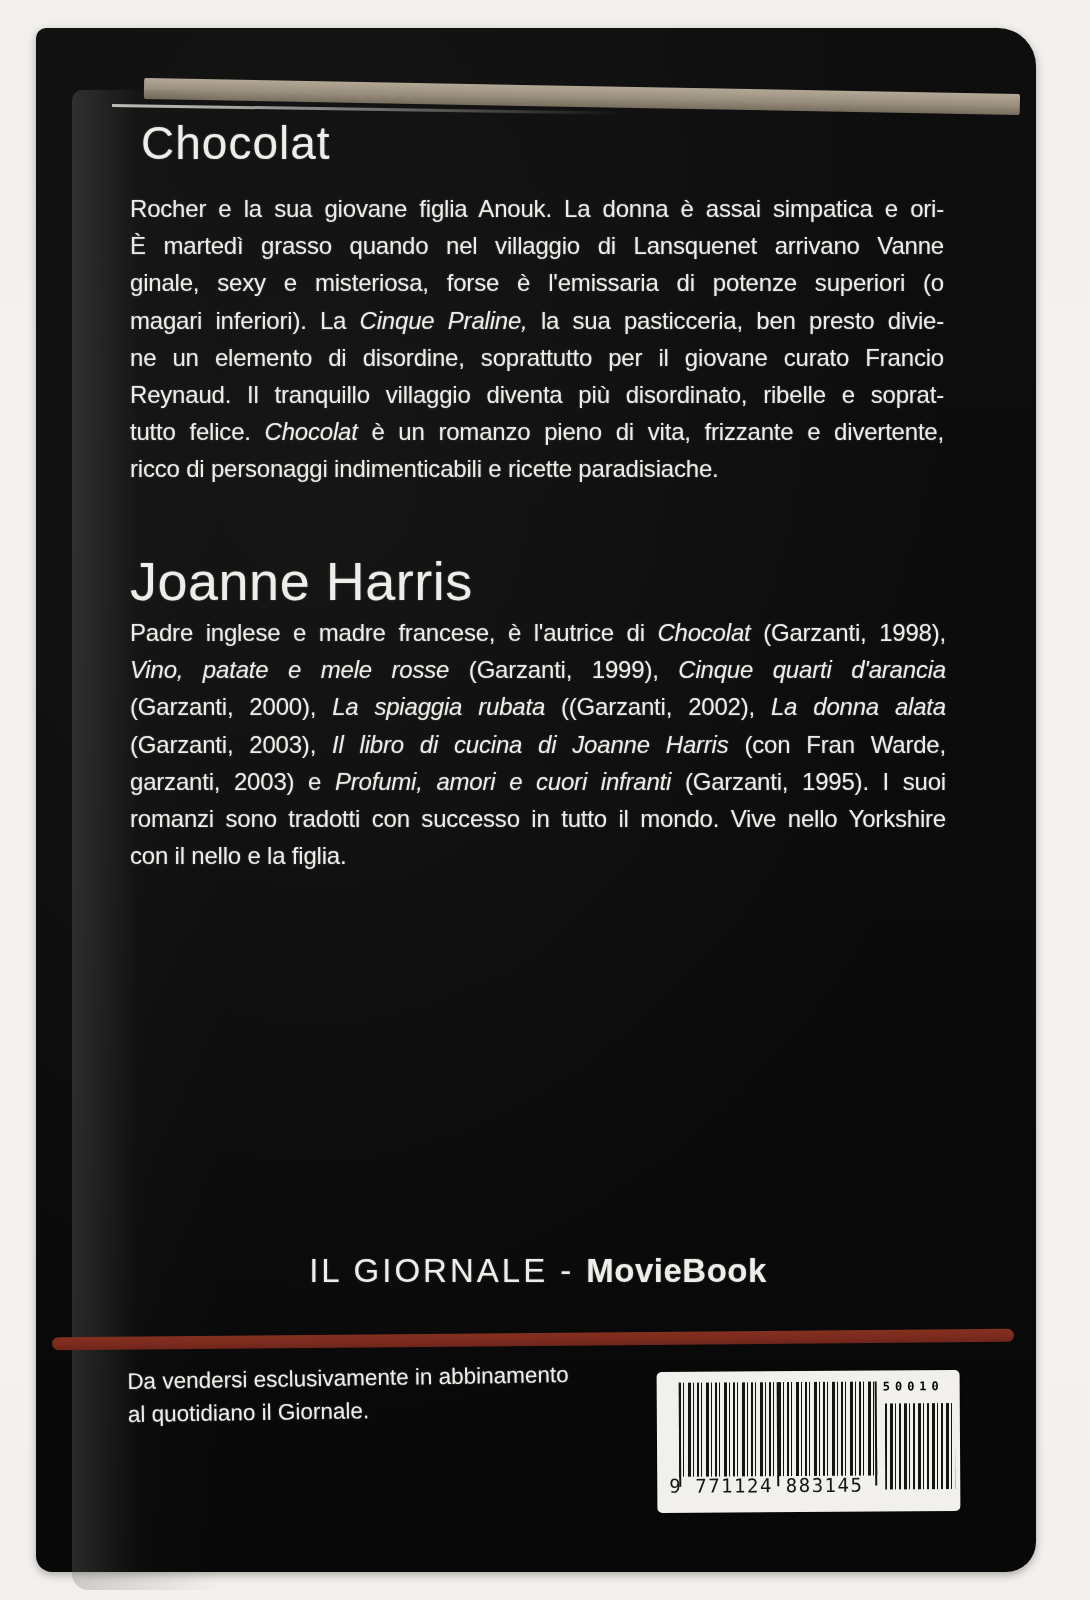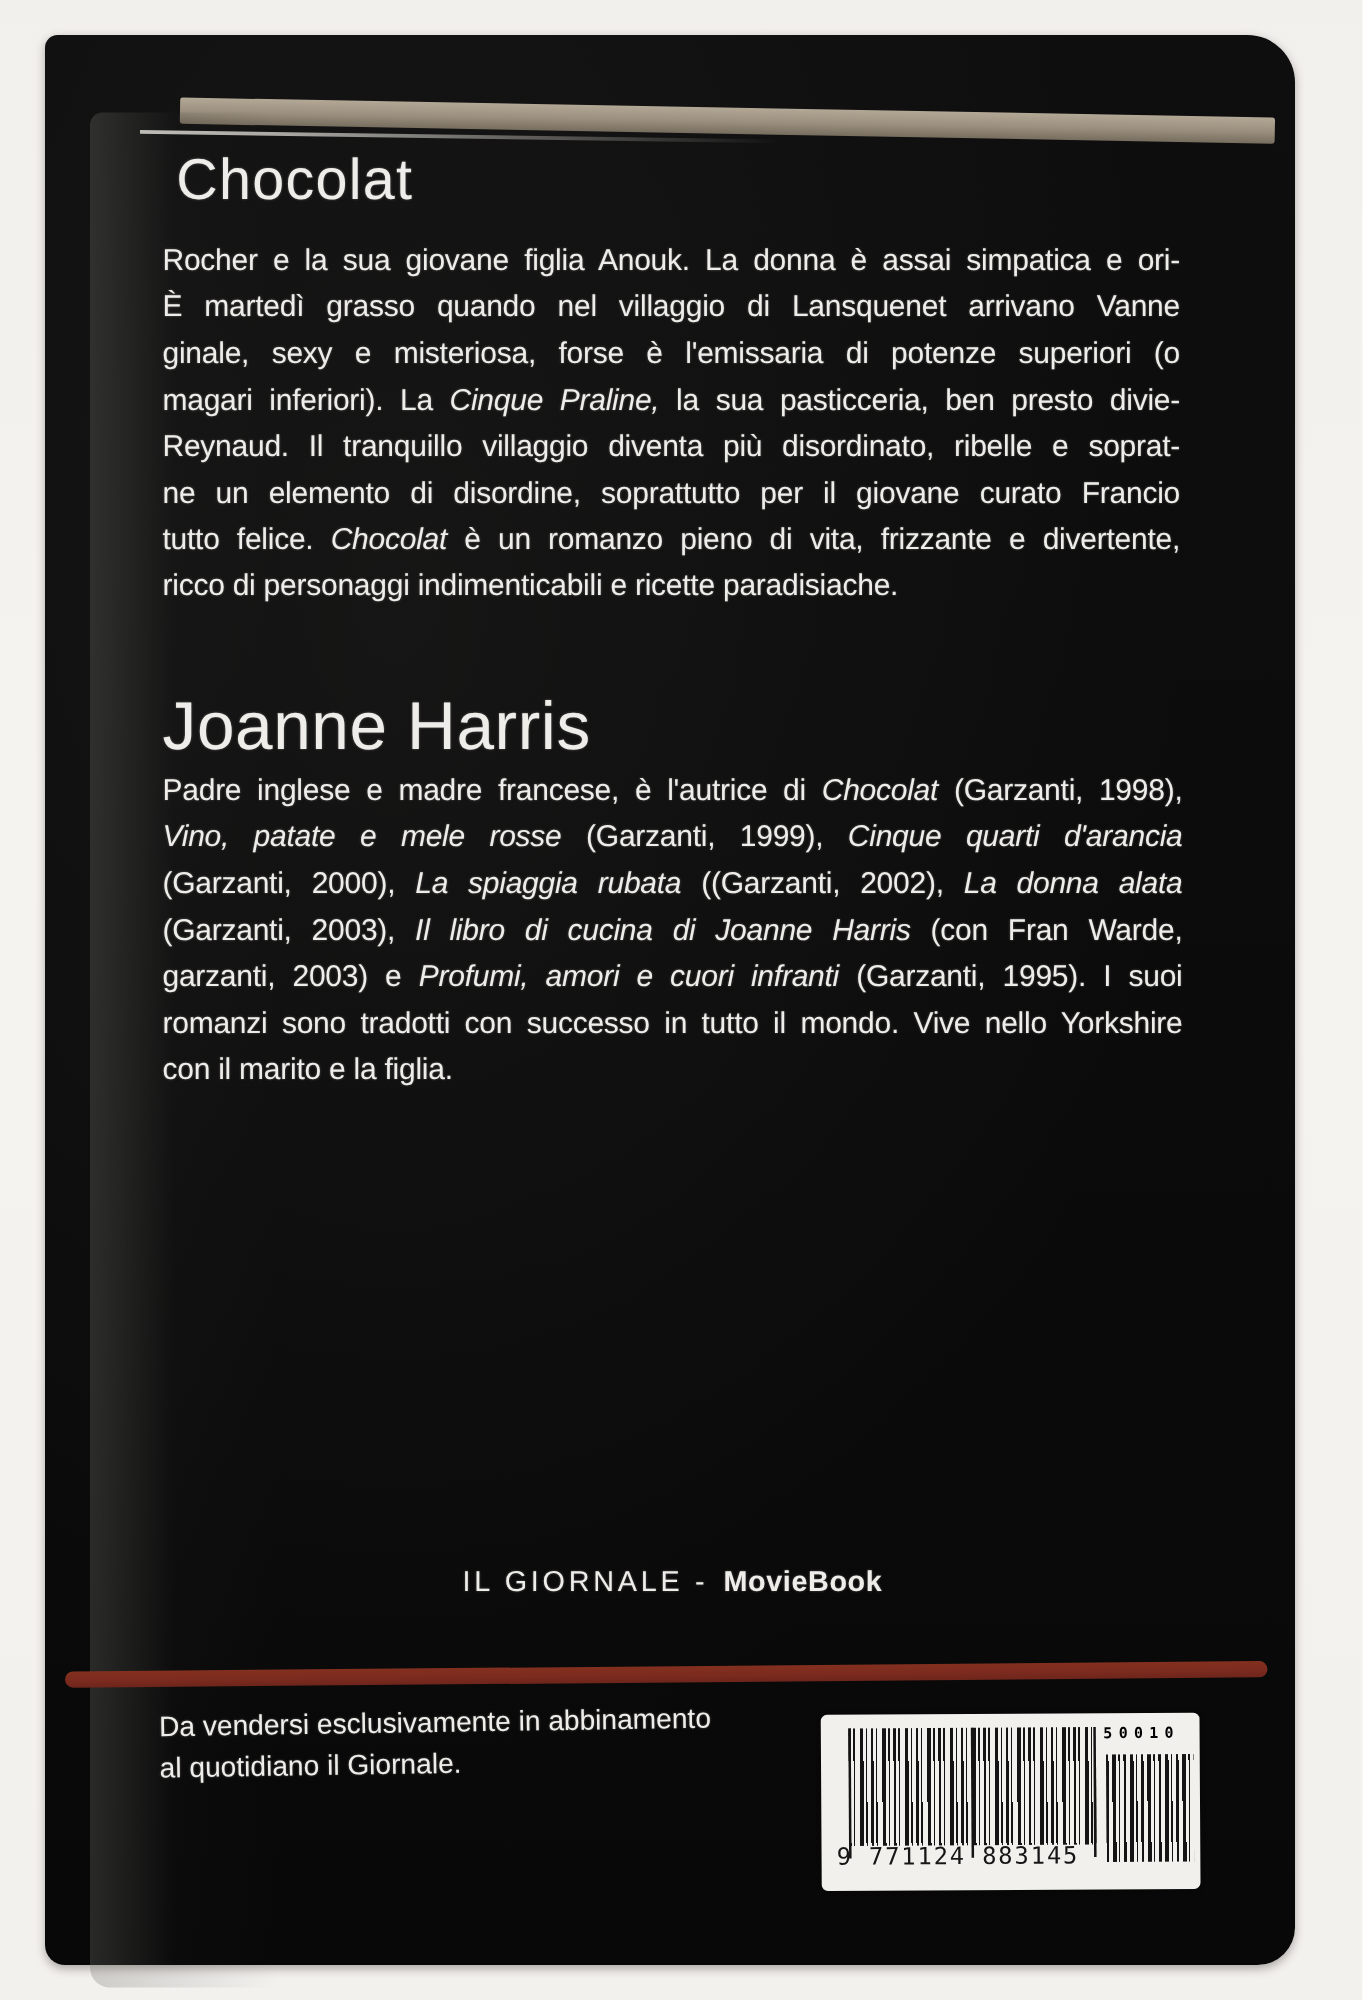--- a/index.html
+++ b/index.html
@@ -46,21 +46,21 @@
   .para .line.last{text-align-last:left;}
   .synopsis{left:130px; top:190px; width:814px;}
   .author-heading{
     position:absolute; left:130px; top:550px; font-size:54px; font-weight:400;
     letter-spacing:0.5px; margin:0;
   }
   .bio{left:130px; top:614px; width:816px;}
   .it{font-style:italic;}
   .imprint{
     position:absolute; left:130px; top:1252px; width:816px; text-align:center;
-    font-size:23px;
+    font-size:33px;
   }
   .imprint .pub{letter-spacing:3px; font-weight:400;}
   .imprint .brand{font-weight:700; letter-spacing:0.5px; margin-left:12px;}
   .stripe{
     position:absolute; left:52px; top:1333px; width:962px; height:13px;
     background:linear-gradient(180deg,#84301f 0%,#7b2a1e 60%,#6e251b 100%);
     border-radius:7px; transform:rotate(-0.5deg); transform-origin:center;
   }
   .note{position:absolute; left:127px; top:1365px; font-size:22.5px;
     transform:rotate(-0.9deg); transform-origin:left top;}
@@ -110,36 +110,36 @@
     <div class="cover-sheen"></div>
   </div>
 
   <h1 class="title cover-text">Chocolat</h1>
 
   <div class="para synopsis cover-text">
       <div class="line"><span>Rocher e la sua giovane figlia Anouk. La donna è assai simpatica e ori-</span></div>
       <div class="line"><span>È martedì grasso quando nel villaggio di Lansquenet arrivano Vanne</span></div>
       <div class="line"><span>ginale, sexy e misteriosa, forse è l'emissaria di potenze superiori (o</span></div>
       <div class="line"><span>magari inferiori). La </span><span class="it">Cinque Praline,</span><span> la sua pasticceria, ben presto divie-</span></div>
+      <div class="line"><span>ne un elemento di disordine, soprattutto per il giovane curato Francio</span></div>
       <div class="line"><span>Reynaud. Il tranquillo villaggio diventa più disordinato, ribelle e soprat-</span></div>
-      <div class="line"><span>ne un elemento di disordine, soprattutto per il giovane curato Francio</span></div>
       <div class="line"><span>tutto felice. </span><span class="it">Chocolat</span><span> è un romanzo pieno di vita, frizzante e divertente,</span></div>
       <div class="line last"><span>ricco di personaggi indimenticabili e ricette paradisiache.</span></div>
     </div>
 
   <h2 class="author-heading cover-text">Joanne Harris</h2>
 
   <div class="para bio cover-text">
       <div class="line"><span>Padre inglese e madre francese, è l'autrice di </span><span class="it">Chocolat</span><span> (Garzanti, 1998),</span></div>
       <div class="line"><span class="it">Vino, patate e mele rosse</span><span> (Garzanti, 1999), </span><span class="it">Cinque quarti d'arancia</span></div>
       <div class="line"><span>(Garzanti, 2000), </span><span class="it">La spiaggia rubata</span><span> ((Garzanti, 2002), </span><span class="it">La donna alata</span></div>
       <div class="line"><span>(Garzanti, 2003), </span><span class="it">Il libro di cucina di Joanne Harris</span><span> (con Fran Warde,</span></div>
       <div class="line"><span>garzanti, 2003) e </span><span class="it">Profumi, amori e cuori infranti</span><span> (Garzanti, 1995). I suoi</span></div>
       <div class="line"><span>romanzi sono tradotti con successo in tutto il mondo. Vive nello Yorkshire</span></div>
-      <div class="line last"><span>con il marito e la figlia.</span></div>
+      <div class="line last"><span>con il nello e la figlia.</span></div>
     </div>
 
   <div class="imprint cover-text">
     <span class="pub">IL GIORNALE -</span><span class="brand">MovieBook</span>
   </div>
 
   <div class="stripe"></div>
 
   <div class="note cover-text">
       <div class="line"><span>Da vendersi esclusivamente in abbinamento</span></div>

